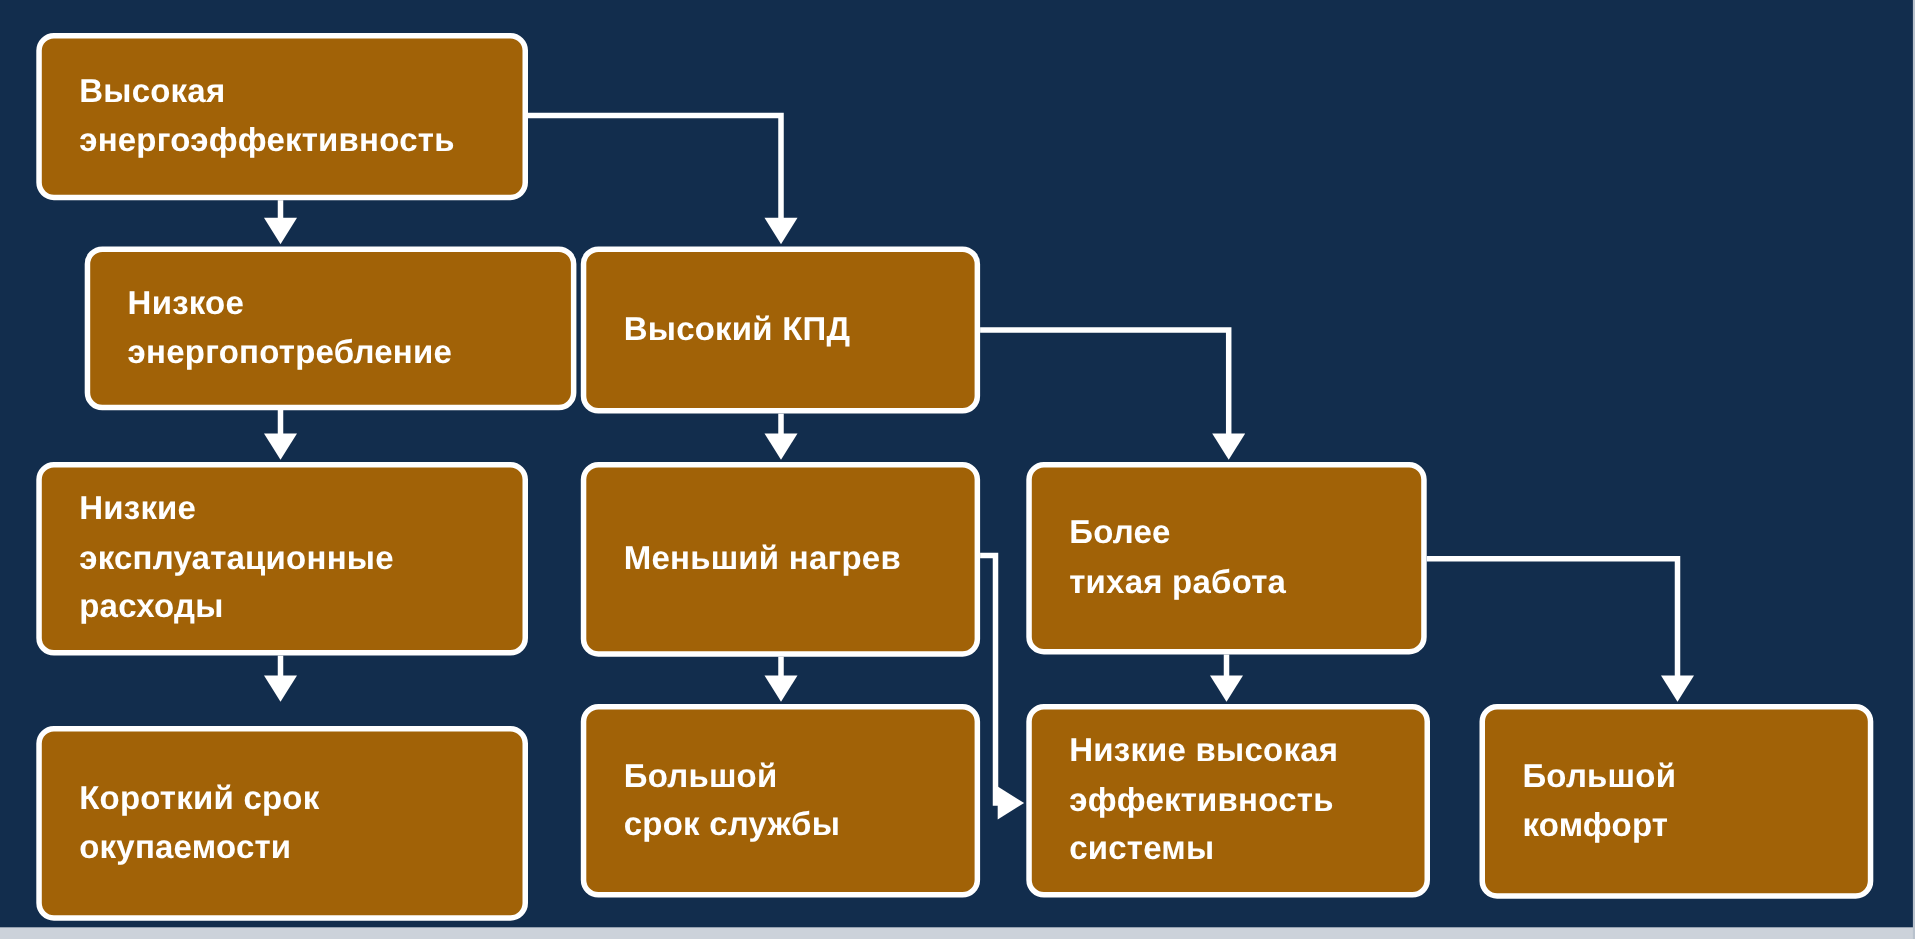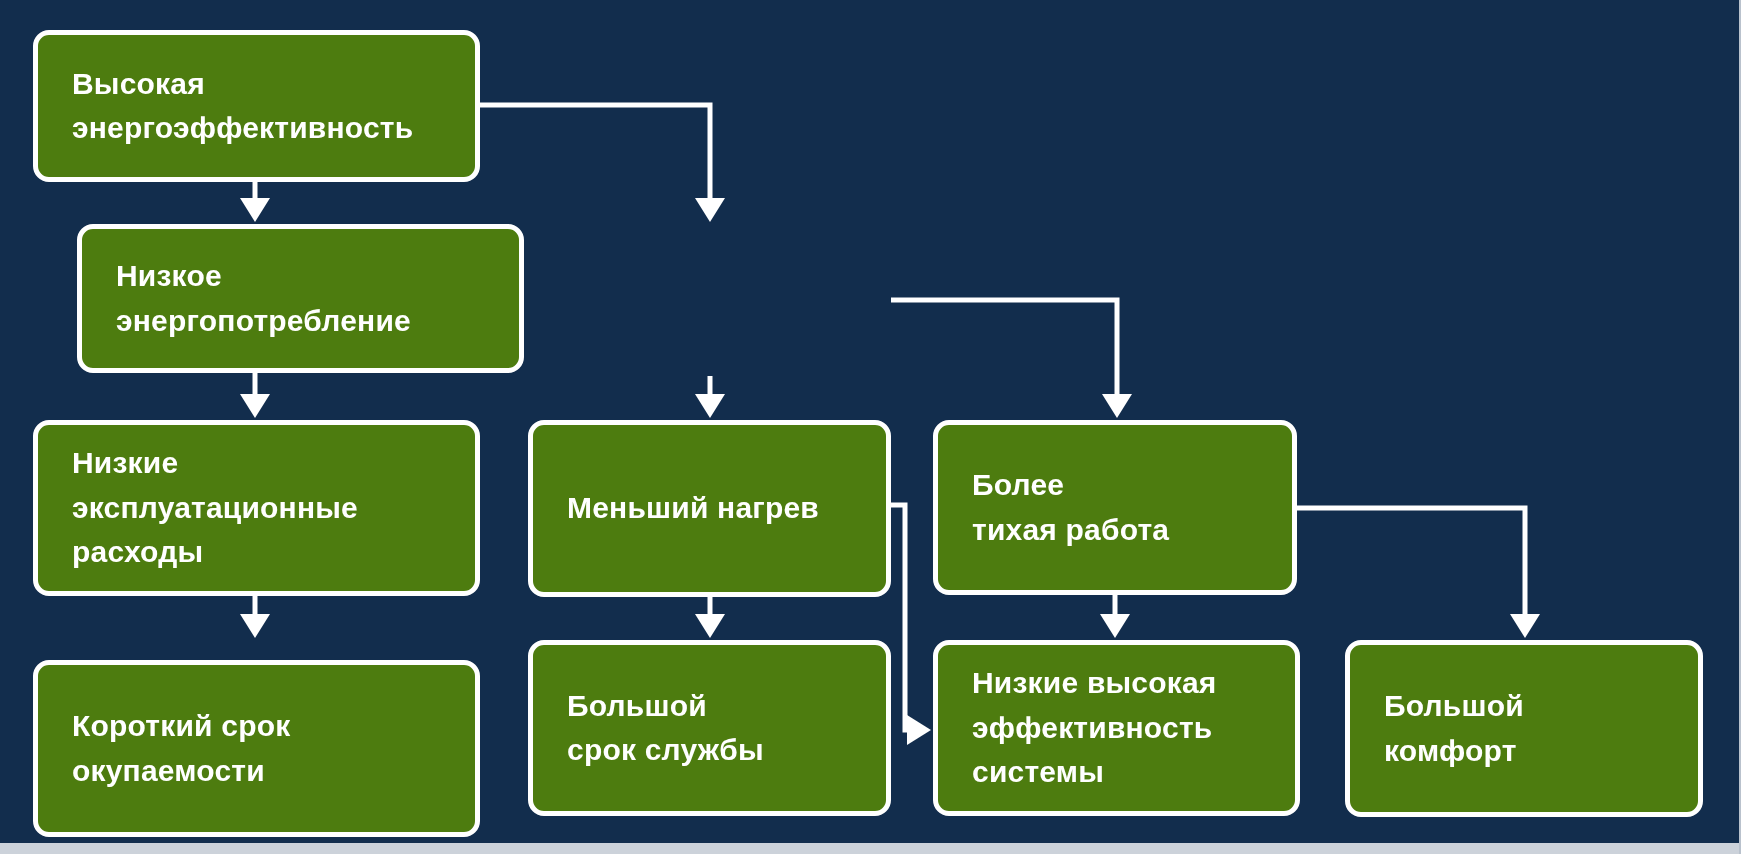--- a/index.html
+++ b/index.html
@@ -20,21 +20,21 @@
     left: 0;
     top: 0;
     width: 100%;
     height: 100%;
   }
   .node {
     position: absolute;
     box-sizing: border-box;
     border: 5px solid #ffffff;
     border-radius: 16px;
-    background: #4d7c0f;
+    background: #a16207;
     color: #ffffff;
     display: flex;
     align-items: center;
     padding-left: 34px;
     padding-right: 18px;
   }
   .node .label {
     font-size: 30px;
     font-weight: bold;
     line-height: 1.48;
@@ -122,20 +122,23 @@
     <span class="label">Низкие
 эксплуатационные
 расходы</span>
   </div>
 
   <div class="node n4">
     <span class="label">Короткий срок
 окупаемости</span>
   </div>
 
+  <div class="node n5">
+    <span class="label">Высокий КПД</span>
+  </div>
 
   <div class="node n6">
     <span class="label">Меньший нагрев</span>
   </div>
 
   <div class="node n7">
     <span class="label">Более
 тихая работа</span>
   </div>
 

